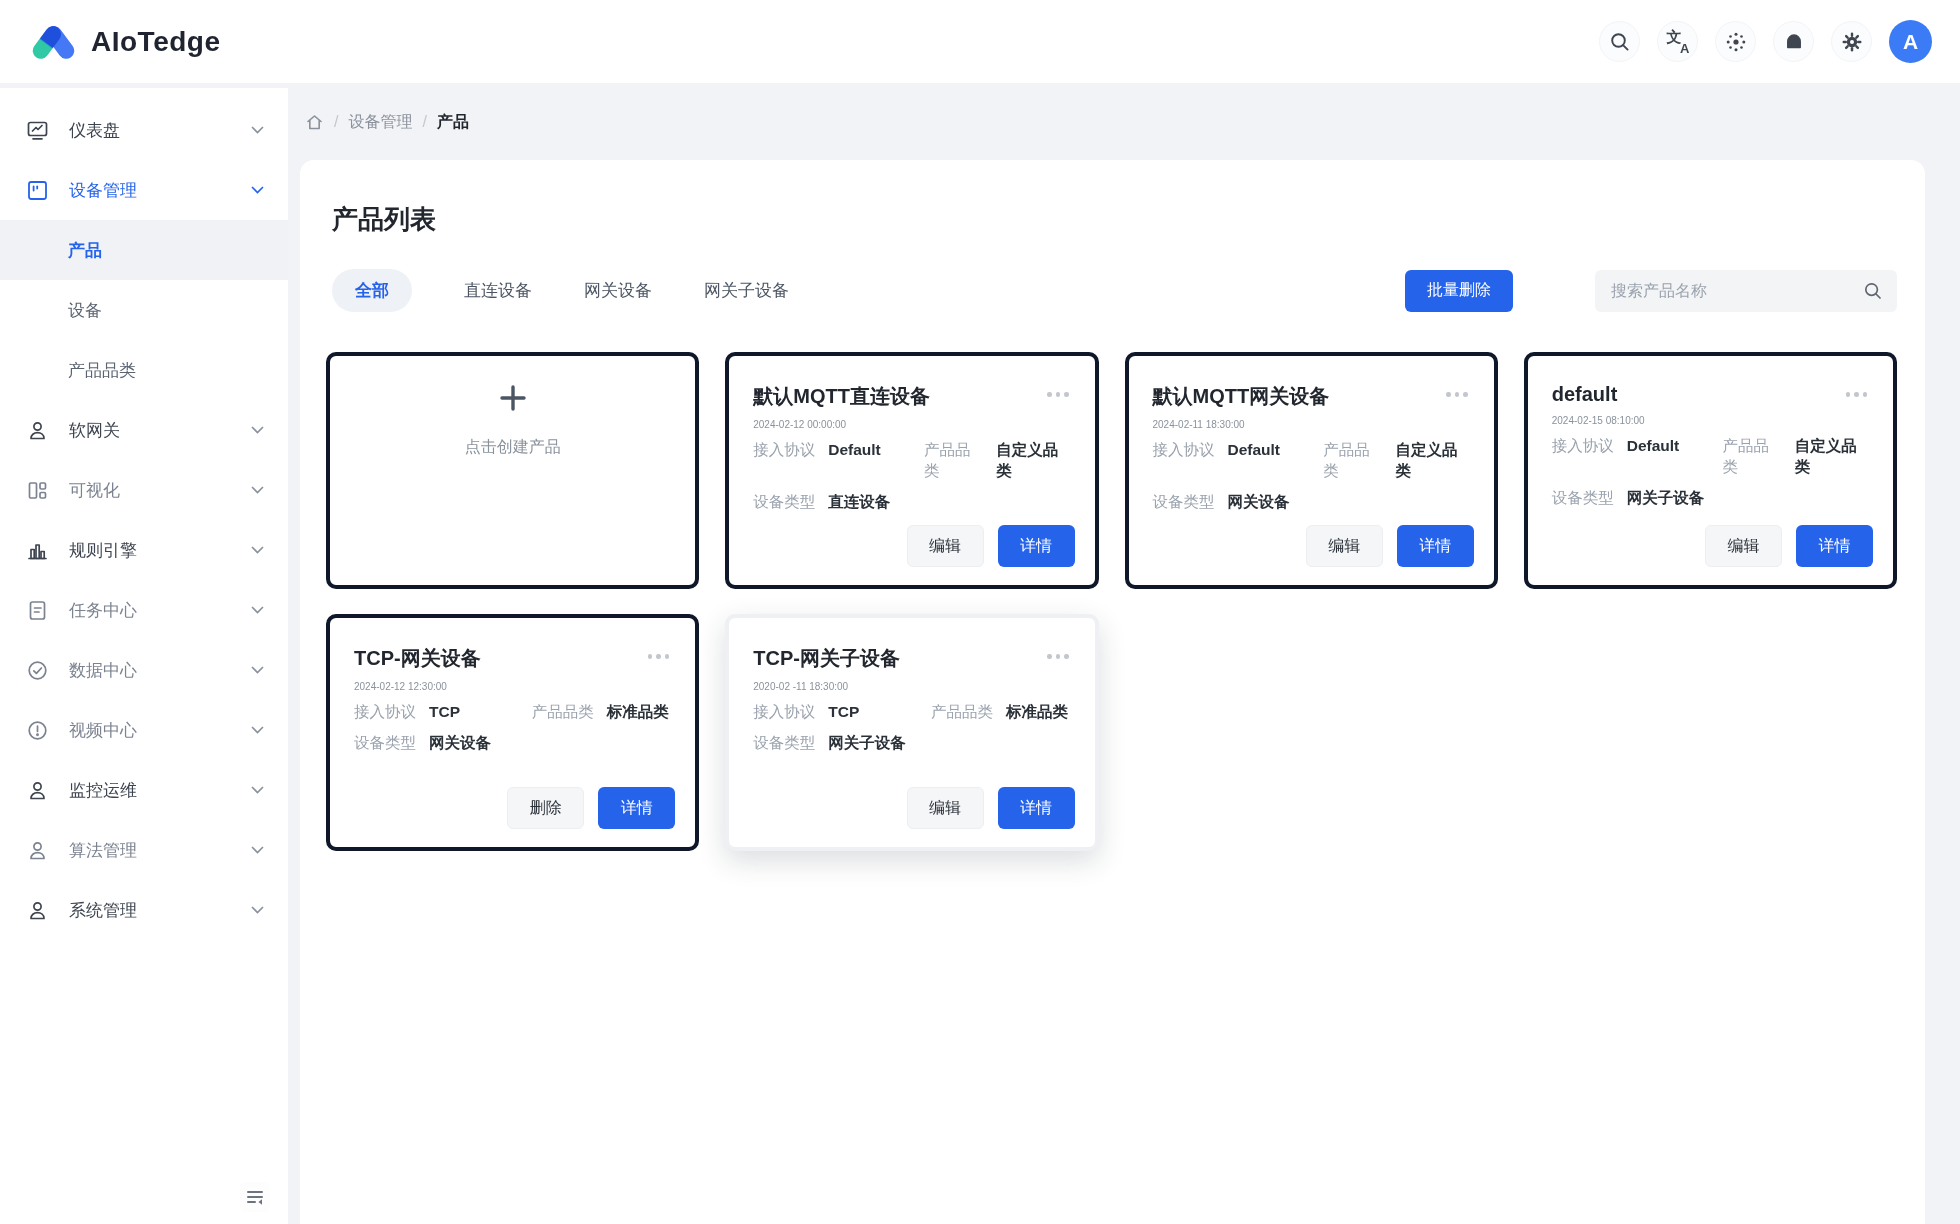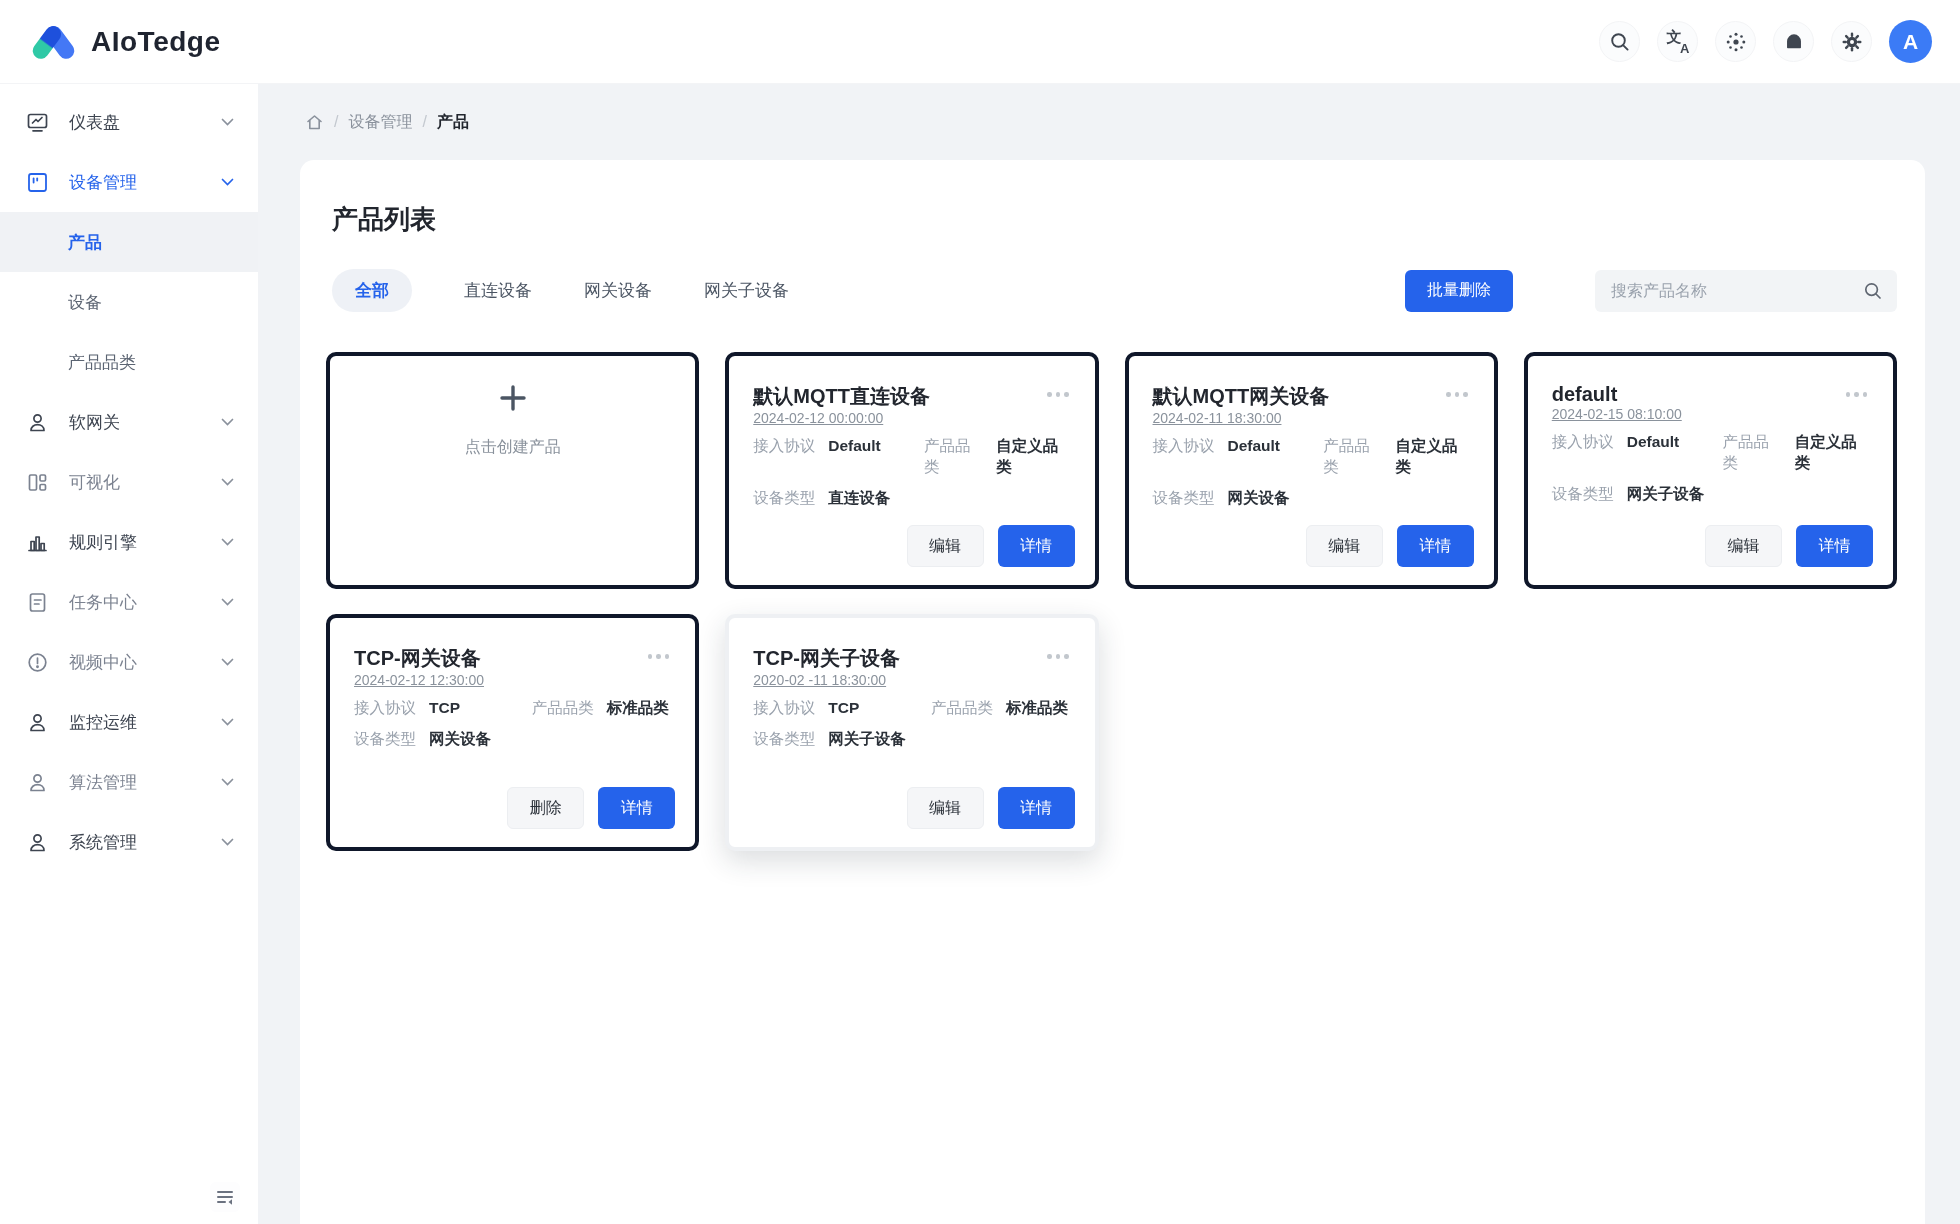--- a/index.html
+++ b/index.html
@@ -25,21 +25,21 @@
   .translate-box { position:relative; width:22px; height:22px; }
   .translate-box .t1 { position:absolute; top:-3px; left:0; font-size:15px; font-weight:600; }
   .translate-box .t2 { position:absolute; bottom:-3px; right:-1px; font-size:13px; font-weight:700; }
   .avatar {
     width:43px; height:43px; border-radius:50%; background:#3b7bf6; color:#fff;
     display:flex; align-items:center; justify-content:center; font-size:21px; font-weight:600; cursor:pointer;
   }
 
   
   .sidebar {
-    position:absolute; top:80px; left:0; bottom:0; width:258px; background:#fff; padding-top:12px;
+    position:absolute; top:88px; left:0; bottom:0; width:288px; background:#fff; padding-top:12px;
   }
   .side-item {
     height:60px; display:flex; align-items:center; gap:20px; padding:0 24px 0 26px;
     font-size:17px; color:#3d4450; cursor:pointer;
   }
   .side-item .micon { width:23px; display:flex; justify-content:center; color:inherit; flex:none; }
   .side-item .mlabel { flex:1; }
   .side-item .chev { color:#8a919c; display:flex; }
   .side-item.dim { color:#7b8290; }
   .side-item.active-parent { color:#2563eb; }
@@ -104,21 +104,21 @@
     position:relative; background:#fff; border:4px solid #0f172a; border-radius:10px;
     height:237px; padding:27px 24px 20px;
   }
   .card.elevated { box-shadow:0 10px 28px rgba(31,41,55,.16); border-color:#eef0f3; }
   .card-create {
     display:flex; flex-direction:column; align-items:center; 
     gap:24px; cursor:pointer;
   }
   .create-label { color:#8a929c; font-size:16px; }
   .card-title { font-size:20px; font-weight:700; color:#22262e; }
-  .card-time { margin-top:0; color:#8a929c; font-size:14px;text-decoration:underline; }
+  .card-time { margin-top:9px; color:#8a929c; font-size:10px; }
   .card-dots { position:absolute; top:32px; right:22px; display:flex; gap:4px; cursor:pointer; padding:4px; }
   .card-dots i { width:4.5px; height:4.5px; border-radius:50%; background:#c2c7cd; }
   .fields { }
   .field-row { display:flex; margin-top:10px; font-size:15.5px; }
   .fg { display:flex; gap:13px; align-items:baseline; }
   .fg.left { width:56%; }
   .flabel { color:#9aa2ad; }
   .fvalue { color:#2b3139; font-weight:700; }
   .actions { position:absolute; right:20px; bottom:18px; display:flex; gap:14px;justify-content:center; }
   .btn-sec {
@@ -297,20 +297,34 @@
       </svg>
     </span>
     <span class="mlabel">任务中心</span>
     <span class="chev">
       <svg width="13" height="8" viewBox="0 0 13 8" fill="none" stroke="currentColor" stroke-width="1.7" stroke-linecap="round">
           <polyline points="1.5,1.5 6.5,6.5 11.5,1.5"></polyline>
         </svg>
     </span>
   </div>
 
+  <div class="side-item dim">
+    <span class="micon">
+      <svg width="23" height="23" viewBox="0 0 23 23" fill="none" stroke="currentColor" stroke-width="1.7" stroke-linecap="round" stroke-linejoin="round">
+        <circle cx="11.5" cy="11.5" r="8.3"></circle>
+        <polyline points="7.8,11.8 10.4,14.4 15.4,9"></polyline>
+      </svg>
+    </span>
+    <span class="mlabel">数据中心</span>
+    <span class="chev">
+      <svg width="13" height="8" viewBox="0 0 13 8" fill="none" stroke="currentColor" stroke-width="1.7" stroke-linecap="round">
+          <polyline points="1.5,1.5 6.5,6.5 11.5,1.5"></polyline>
+        </svg>
+    </span>
+  </div>
 
   <div class="side-item dim">
     <span class="micon">
       <svg width="23" height="23" viewBox="0 0 23 23" fill="none" stroke="currentColor" stroke-width="1.7" stroke-linecap="round">
         <circle cx="11.5" cy="11.5" r="8.3"></circle>
         <line x1="11.5" y1="7" x2="11.5" y2="12.5"></line>
         <circle cx="11.5" cy="15.7" r="0.6" fill="currentColor"></circle>
       </svg>
     </span>
     <span class="mlabel">视频中心</span>

